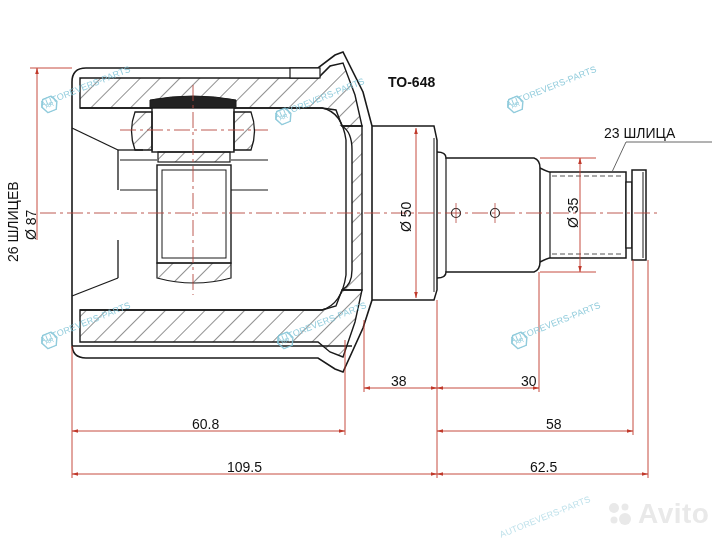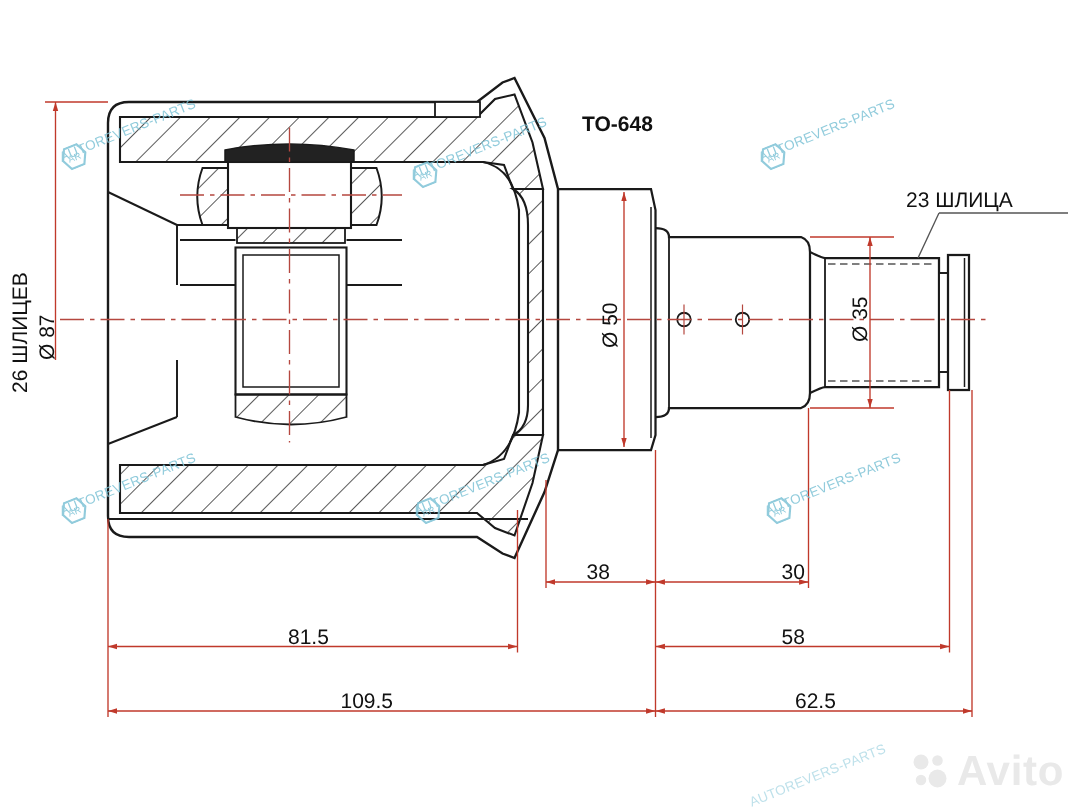--- a/index.html
+++ b/index.html
@@ -145,22 +145,22 @@
   <div class="lbl dim vert" style="left:6px; top:262px;">26 ШЛИЦЕВ</div>
   <div class="lbl dim vert" style="left:24px; top:240px;">Ø 87</div>
 
   <div class="lbl dim vert" style="left:399px; top:232px;">Ø 50</div>
   <div class="lbl dim vert" style="left:566px; top:228px;">Ø 35</div>
 
   <div class="lbl dim" style="left:604px; top:126px;">23 ШЛИЦА</div>
 
   <div class="lbl dim" style="left:391px; top:374px;">38</div>
   <div class="lbl dim" style="left:481px; top:374px;margin-left:40px;">30</div>
-  <div class="lbl dim" style="left:192px; top:417px;">81.5</div>
-  <div class="lbl dim" style="left:521px; top:417px;text-align:right;">58</div>
+  <div class="lbl dim" style="left:192px; top:417px;">60.8</div>
+  <div class="lbl dim" style="left:546px; top:417px;text-align:right;">58</div>
   <div class="lbl dim" style="left:227px; top:460px;">109.5</div>
   <div class="lbl dim" style="left:530px; top:460px;text-align:center;">62.5</div>
 
   <div class="wm" style="left:40px; top:100px; transform: rotate(-22deg);">
     <svg class="wm-badge" viewBox="0 0 20 18">
         <polygon points="5,1 15,1 19,9 15,17 5,17 1,9" fill="none" stroke="#7ec3d6" stroke-width="1.6"></polygon>
         <text x="10" y="12" font-size="7" text-anchor="middle" fill="#7ec3d6" font-family="Liberation Sans, sans-serif">AR</text>
       </svg><span>AUTOREVERS-PARTS</span>
   </div>
   <div class="wm" style="left:274px; top:112px; transform: rotate(-22deg);">

